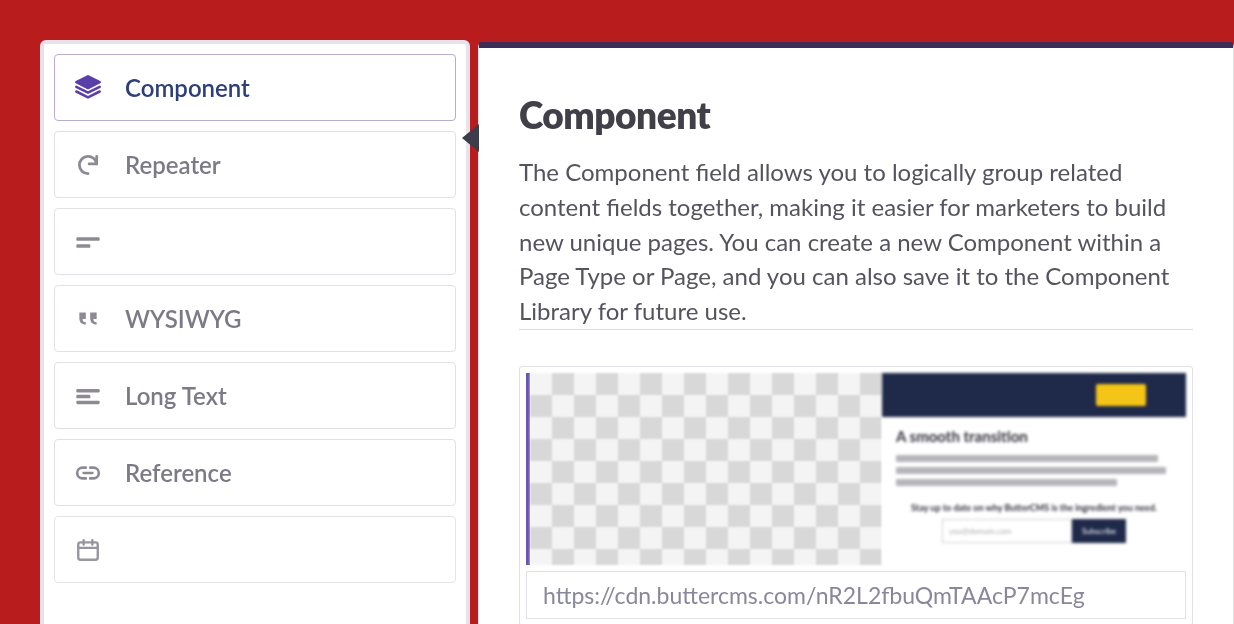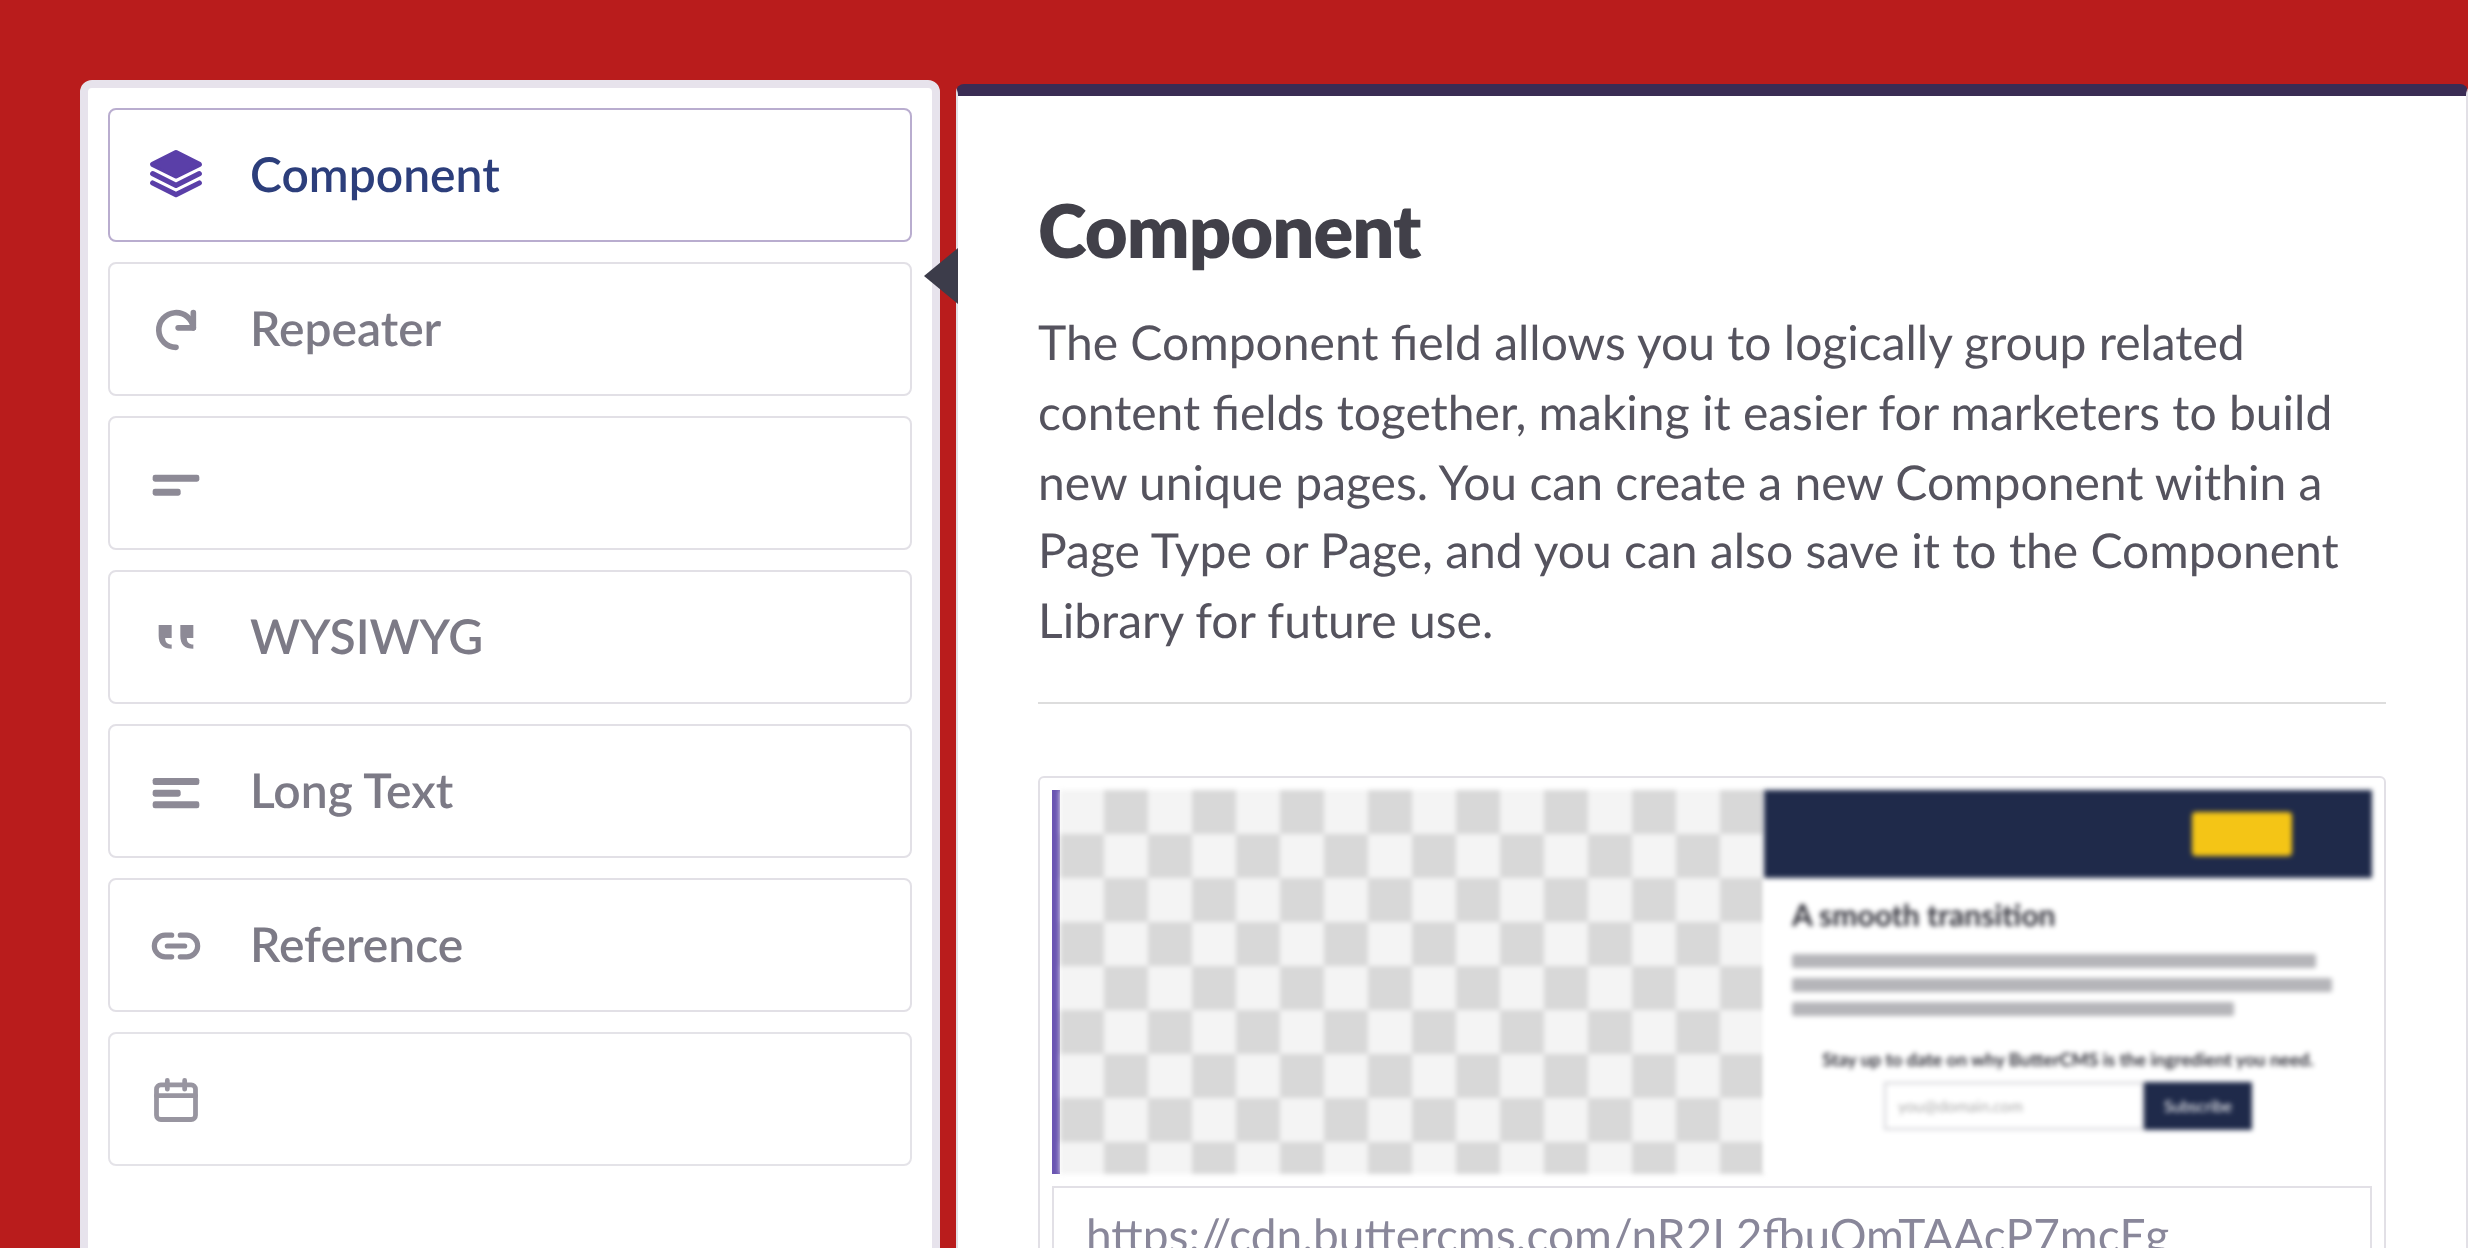--- a/index.html
+++ b/index.html
@@ -56,21 +56,21 @@
   .arrow-pointer {
     position: absolute;
     top: 76px;
     left: -17px;
     width: 0; height: 0;
     border-top: 14px solid transparent;
     border-bottom: 14px solid transparent;
     border-right: 17px solid #3c3c4a;
   }
   .main-title { font-size: 37px; font-weight: 800; color: #414049; margin-bottom: 18px; letter-spacing: -0.5px; }
-  .main-desc { font-size: 24px; line-height: 1.45; color: #55535e; margin-bottom: 22px; }
+  .main-desc { font-size: 24px; line-height: 1.45; color: #55535e; }
   .hr { border: none; border-top: 1px solid #ddd; margin-bottom: 36px; }
 
   .preview-card {
     border: 1px solid #e2e0e6;
     border-radius: 3px;
     background: #fff;
     padding: 6px;
   }
   .preview-row { display: flex; height: 192px; border-left: 4px solid #6a55b2; }
   .checker {

